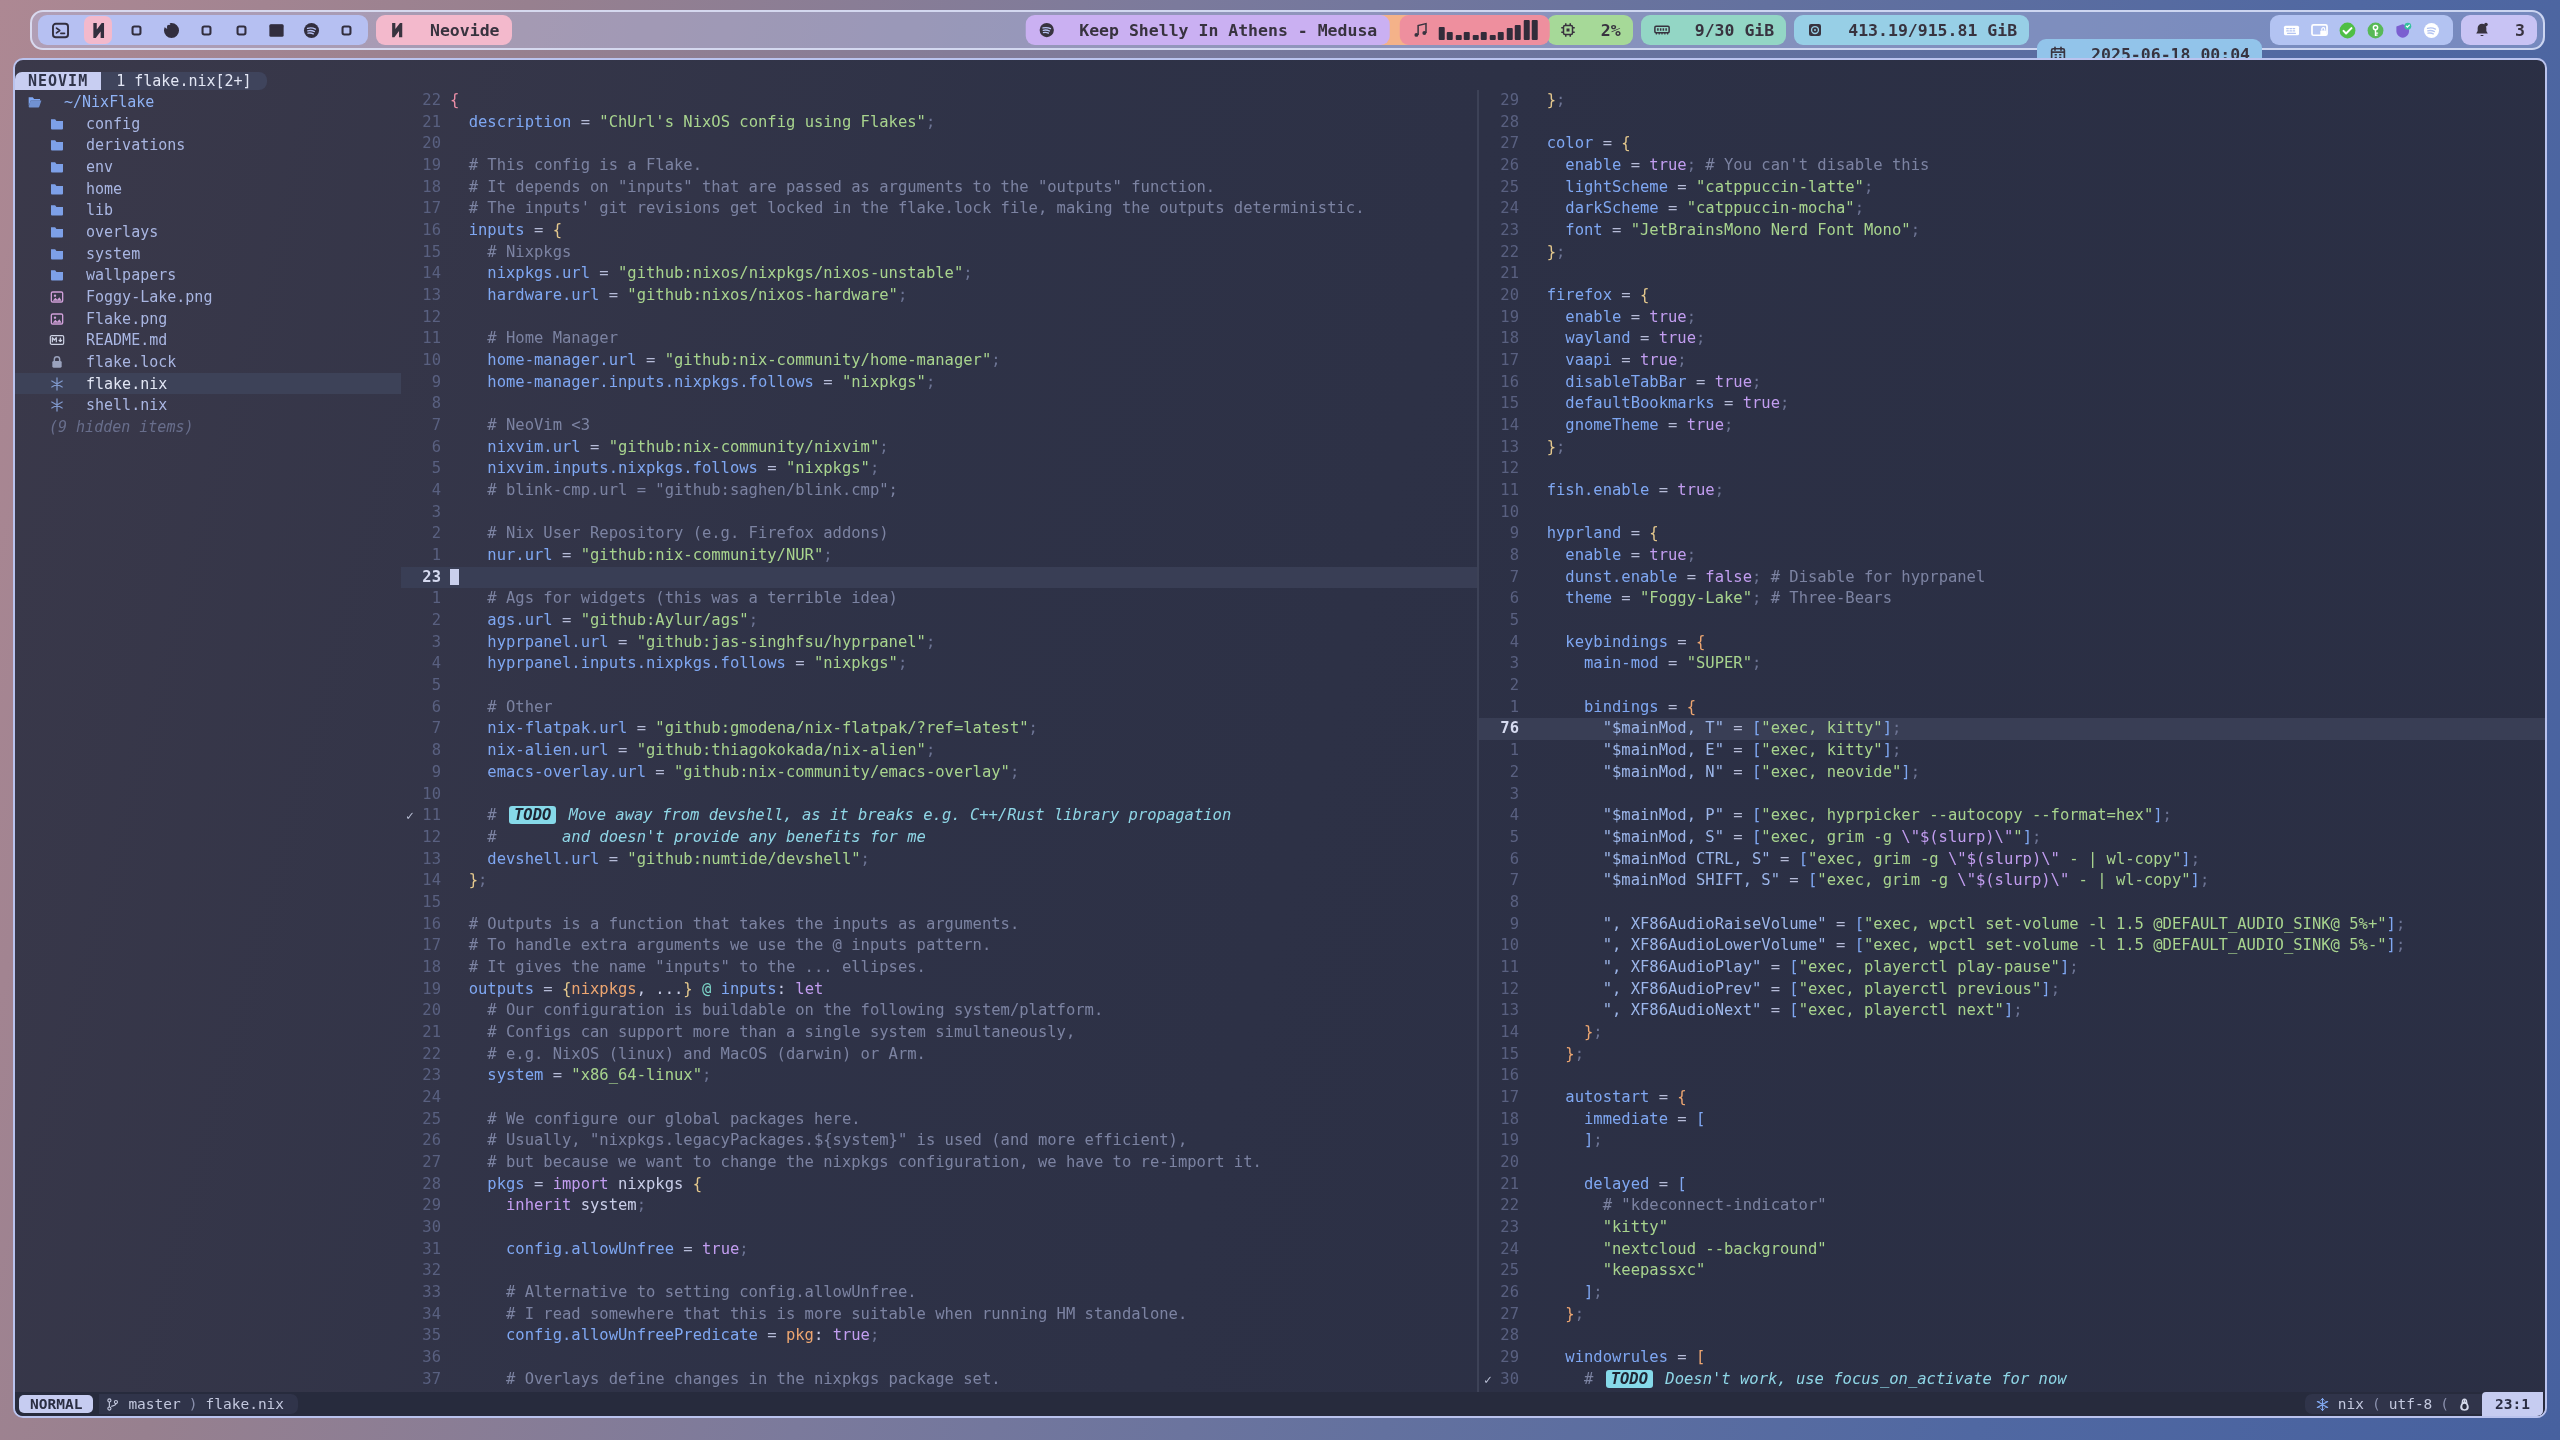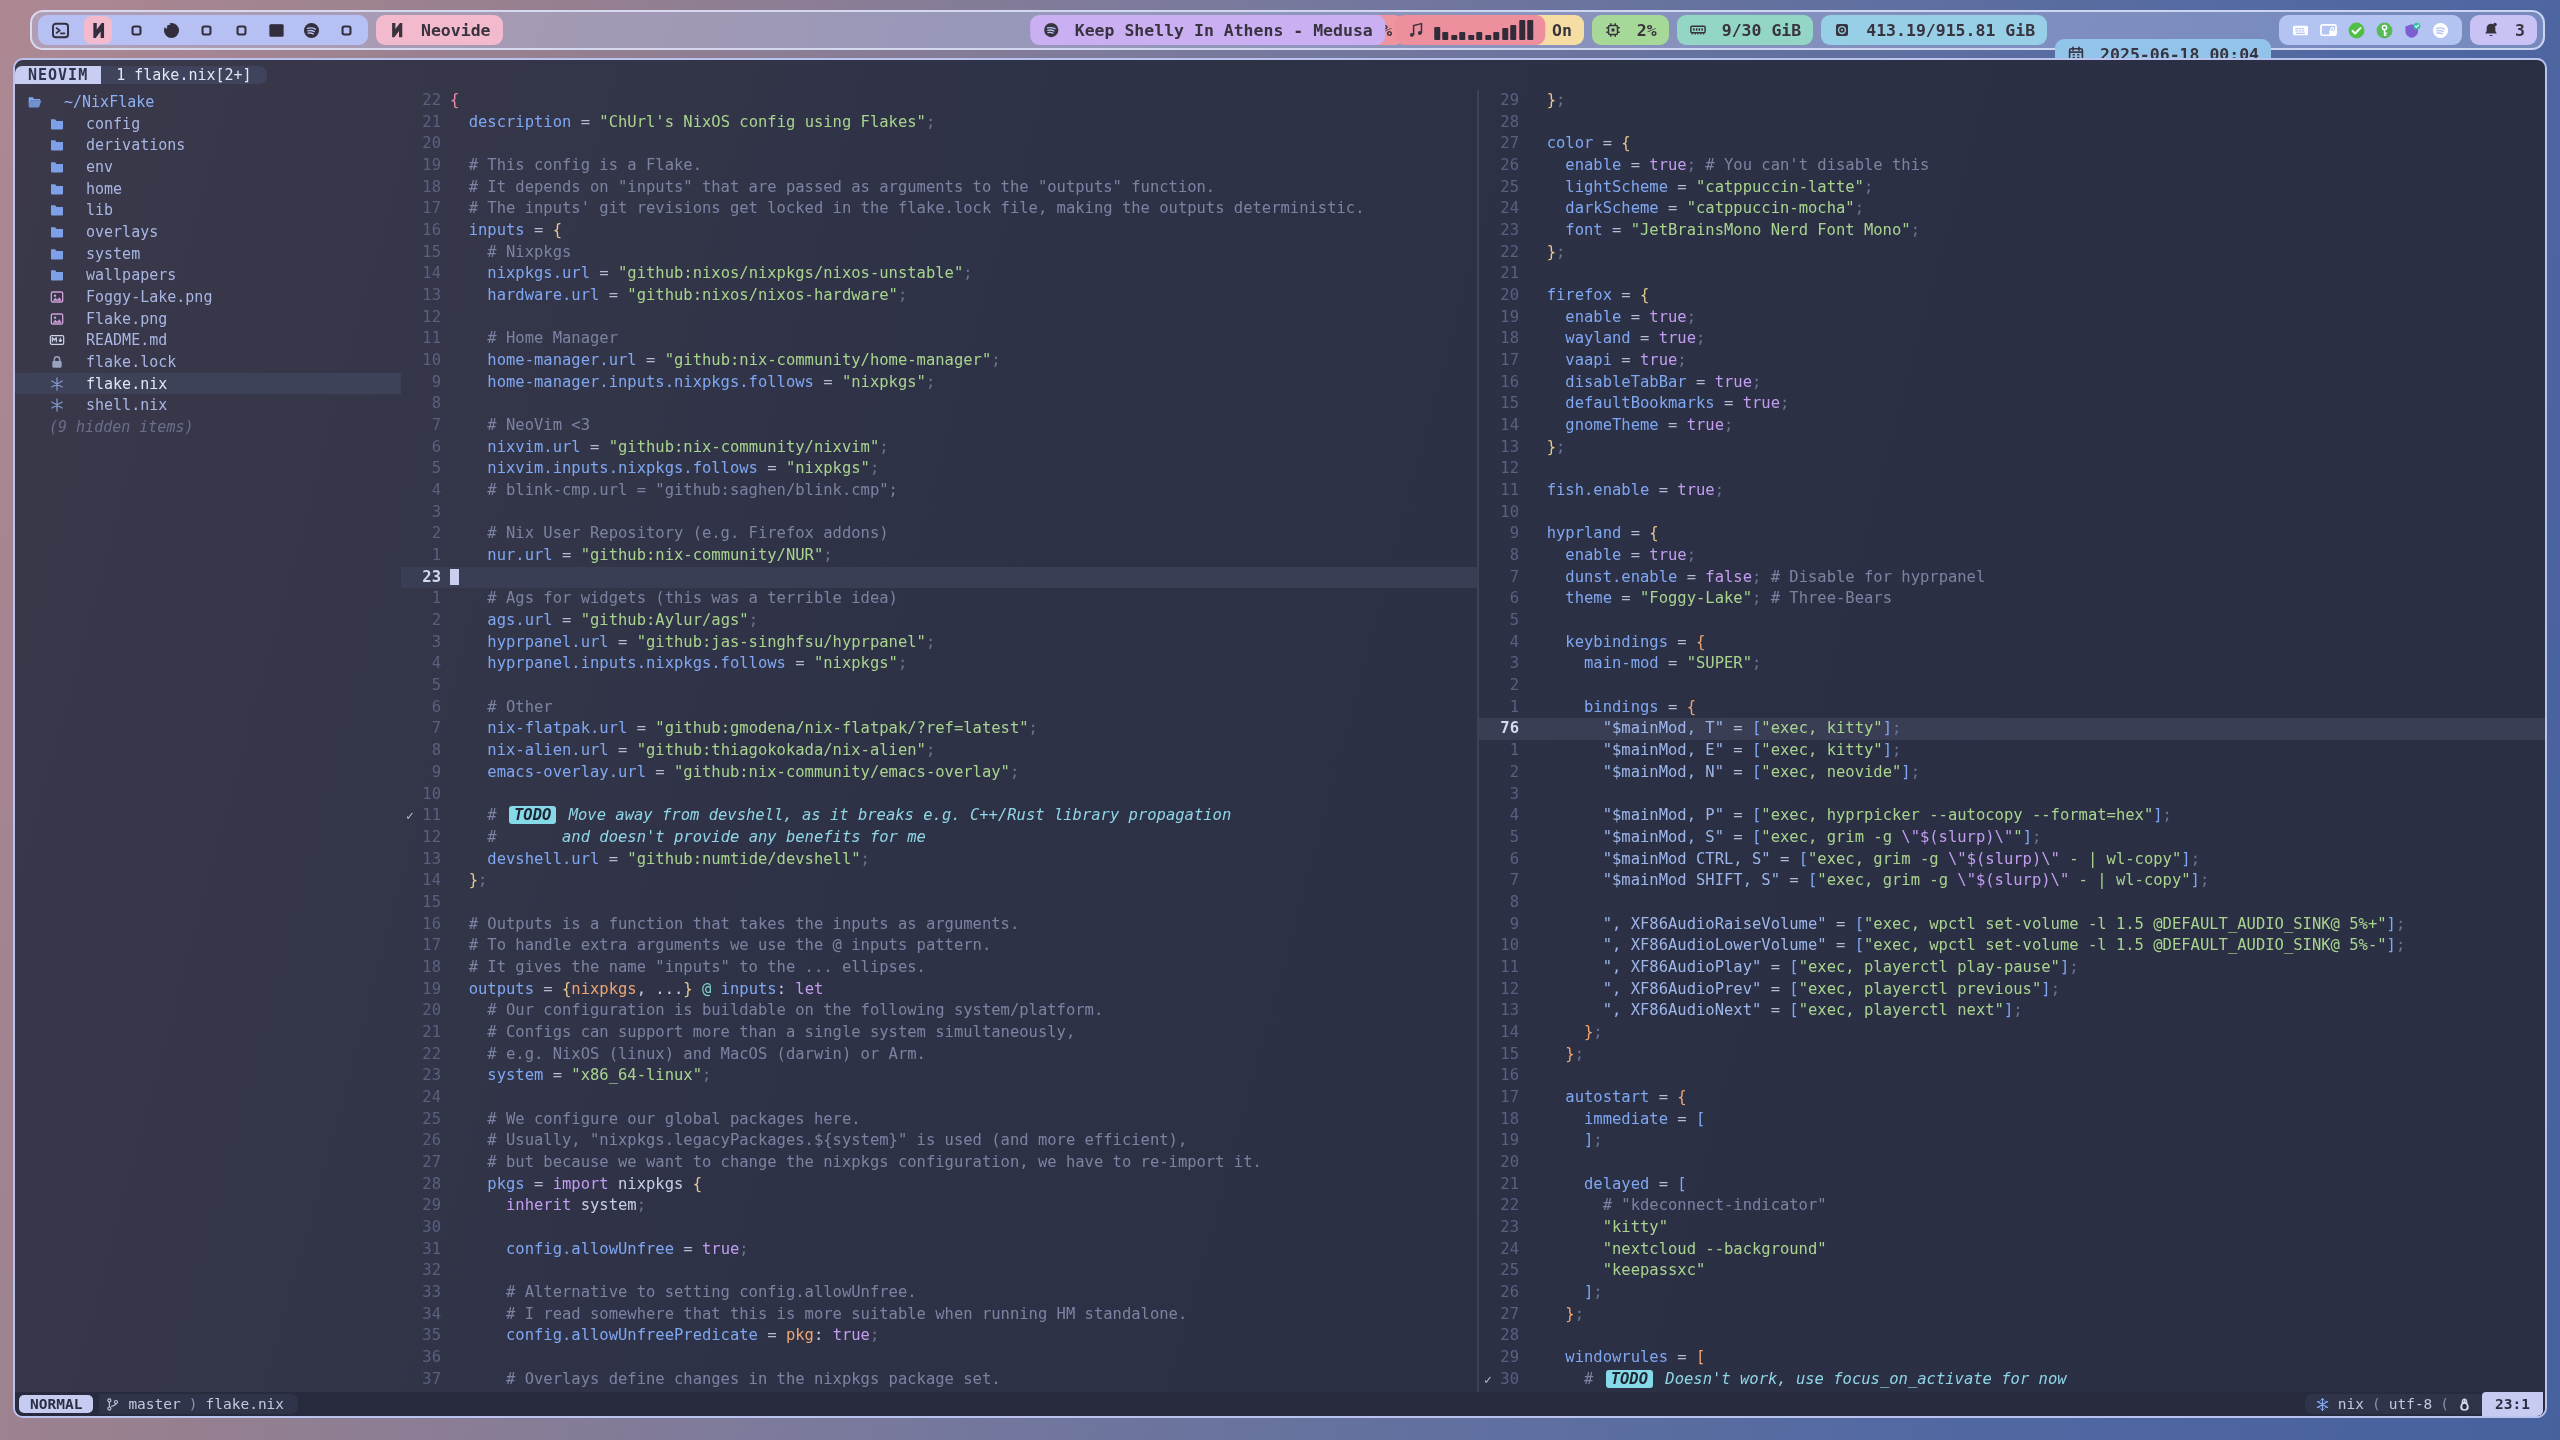--- a/index.html
+++ b/index.html
@@ -8,42 +8,42 @@
     background:linear-gradient(105deg,#ad8893 0%,#97808f 18%,#7b7a9c 40%,#63719f 60%,#5068a2 80%,#47619f 100%);
   }
   
   .topbar { position:absolute; left:30px; top:10px; width:2515px; height:40px;
     border:2px solid rgba(228,234,255,.78); border-radius:13px;
     background:rgba(186,196,238,.38); display:flex; align-items:center; }
   .tb-left { display:flex; align-items:center; margin-left:6px; gap:8px; }
   .ws-group { display:flex; align-items:center; gap:13px; background:#b6c0f2; border-radius:9px; height:30px; padding:0 11px; }
   .ws-btn { width:22px; height:22px; display:flex; align-items:center; justify-content:center; color:#322e3e; cursor:pointer; }
   .ws-btn.active { background:#f3b9cc; border-radius:7px; width:28px; height:28px; }
-  .pill { display:flex; align-items:center; gap:15px; height:30px; border-radius:9px; padding:0 12px;
+  .pill { display:flex; align-items:center; gap:24px; height:30px; border-radius:9px; padding:0 12px;
     color:#38333f; font-weight:bold; font-size:16.5px; white-space:nowrap; }
   .title-pill { background:#f3b9cc; }
   .tb-center { position:absolute; left:50%; top:50%; transform:translate(-50%,-50%); display:flex; gap:10px; }
   .spotify-pill { background:#cab0f2; }
   .viz-pill { background:#ee8f9e; gap:3px; }
   .viz-bars { display:flex; align-items:flex-end; gap:2.5px; height:20px; margin-left:6px; }
   .viz-bars i { display:block; width:6px; background:#322c3a; border-radius:1px; }
   .tb-right { margin-left:auto; margin-right:6px; display:flex; align-items:center; gap:8px; }
   .icon { display:inline-flex; }
   .icon svg { display:block; }
   .ws-btn .icon svg { width:19px; height:19px; }
   .pill .icon svg { width:18px; height:18px; }
   .tray-pill { background:#b3c3f2; gap:9px; }
   .tray-pill .icon svg { width:19px; height:19px; }
   .bell-pill { background:#c8c3f4; }
   
   .nvim { position:absolute; left:13px; top:58px; width:2534px; height:1360px;
     border:2.5px solid #bac3ee; border-radius:10px; overflow:hidden;
     background:linear-gradient(105deg, rgba(96,80,90,.28), rgba(62,64,90,.14) 35%, rgba(38,44,70,.20) 75%), #2c3044;
     display:flex; flex-direction:column; }
-  .tabline { height:30px; display:flex; align-items:center; flex:0 0 30px; font-size:15px; }
+  .tabline { height:30px; display:flex; align-items:flex-end; flex:0 0 30px; font-size:15px; }
   .tab-mode { background:#c8cef2; color:#30344a; font-weight:bold; display:flex; align-items:center;
     padding:0 13px; border-top-left-radius:7px; letter-spacing:1px; }
   .tab-buf { background:#3f445c; color:#e2e6f4; display:flex; align-items:center; padding:0 15px;
     border-radius:0 8px 8px 0; }
   .content { flex:1 1 auto; display:flex; min-height:0; --rh:21.68px; }
   
   .tree { width:386px; flex:0 0 386px; font-size:15px; padding-top:1px; }
   .trow { height:var(--rh); display:flex; align-items:center; gap:21px; color:#a9b6e2; cursor:pointer; }
   .trow .icon svg { width:16px; height:16px; }
   .trow.root { padding-left:12px; color:#8fb2f4; }

